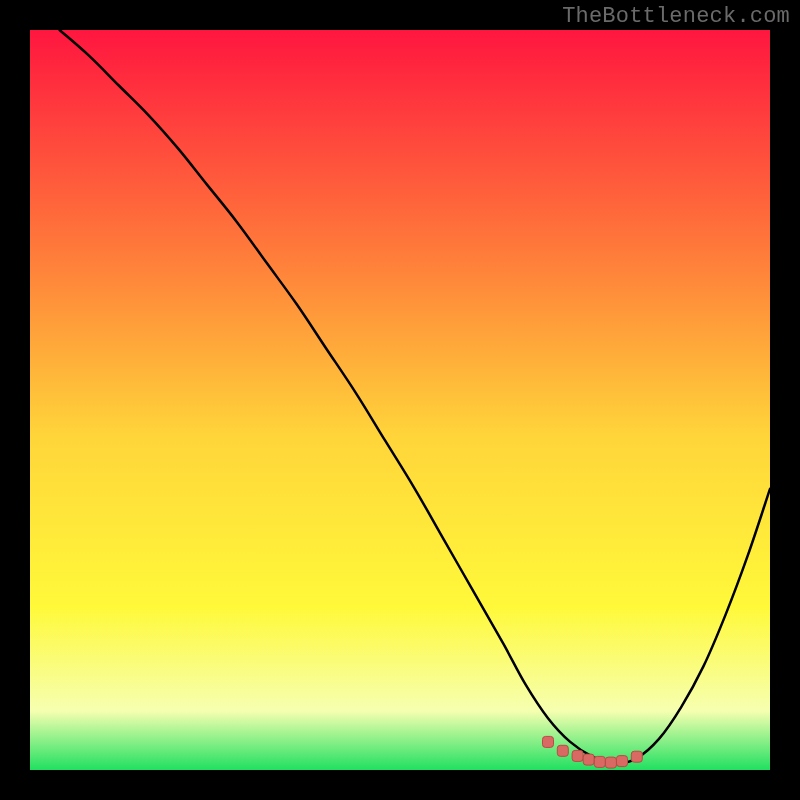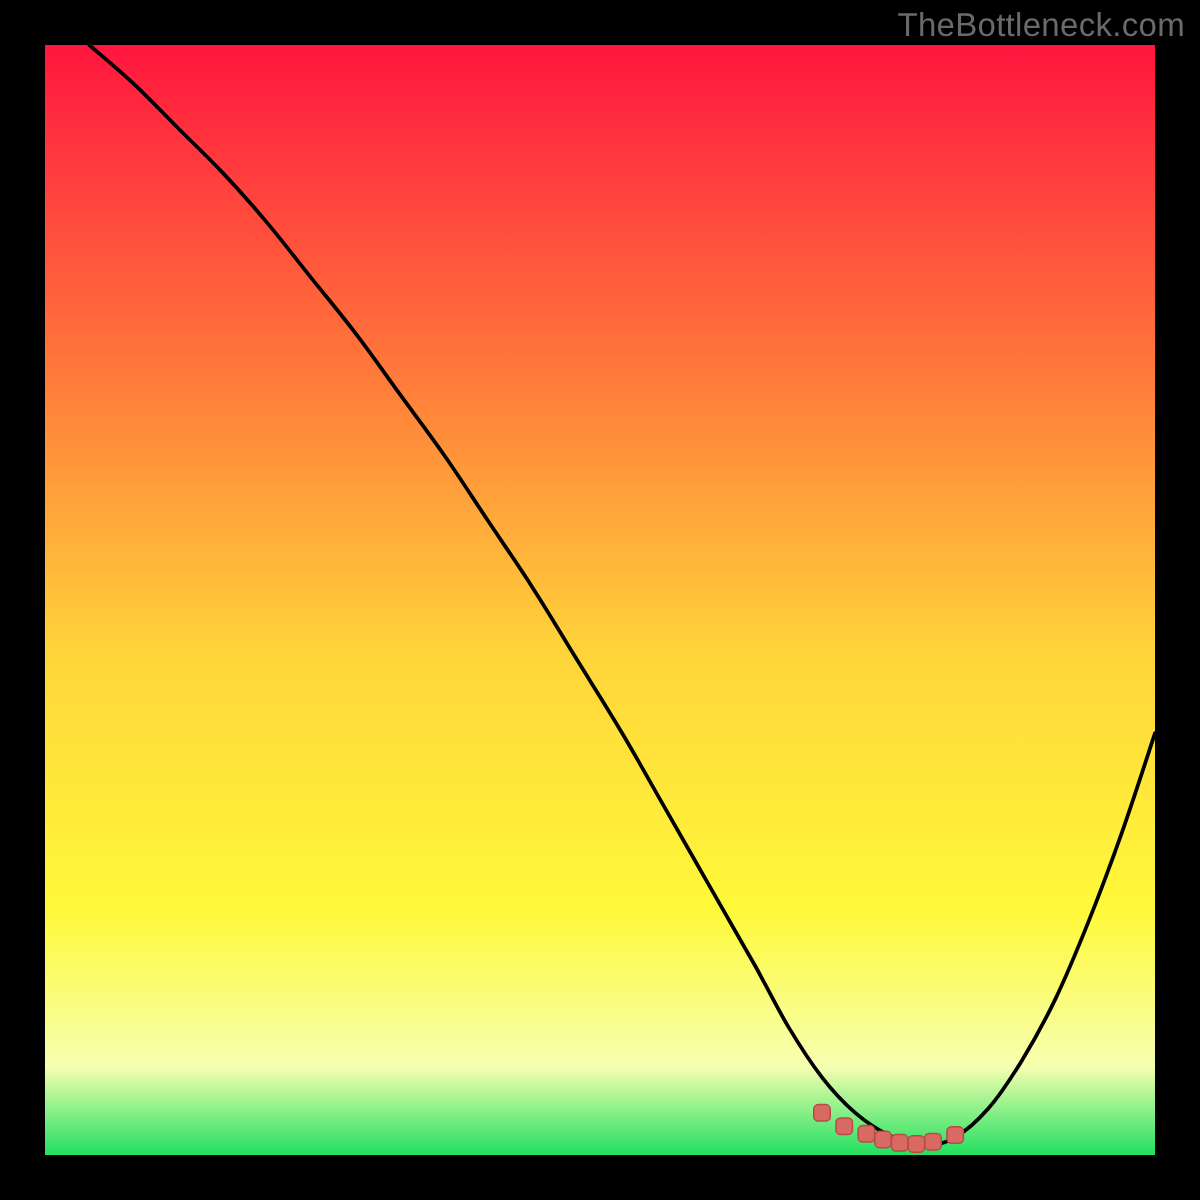--- a/index.html
+++ b/index.html
@@ -19,20 +19,21 @@
   }
   .watermark {
     position: absolute;
     top: 4px;
     right: 10px;
     color: #6a6a6a;
     font-size: 22px;
     font-weight: 500;
     letter-spacing: 0.2px;
     z-index: 5;
+    font-family: Liberation Mono, monospace;
   }
   .plot {
     position: absolute;
     left: 30px;
     top: 30px;
     width: 740px;
     height: 740px;
     overflow: hidden;
   }
   .plot svg {

